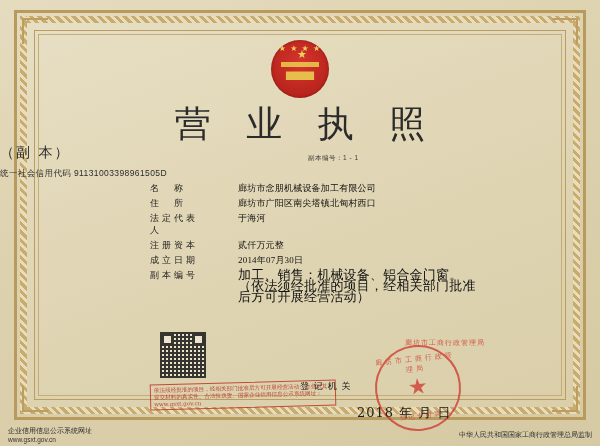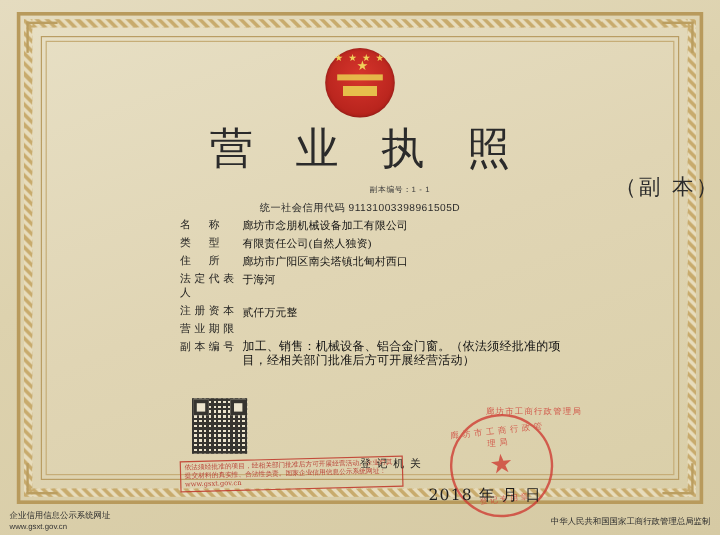--- a/index.html
+++ b/index.html
@@ -126,77 +126,78 @@
     font-size: 36px;
     letter-spacing: 12px;
     color: #2b2b2b;
     text-indent: 12px;
   }
   .doc-subtitle {
     position: absolute;
     top: 144px;
     left: 0;
     width: 100%;
-    text-align: right;
-    font-family: "DejaVu Serif", "Liberation Serif", serif;
-    font-size: 18px;
+    text-align: left;
+    font-family: "DejaVu Serif", "Liberation Serif", serif;
+    font-size: 14px;
     letter-spacing: 2px;
     color: #2b2b2b;
   }
   .serial {
     position: absolute;
     top: 154px;
     left: 50%;
     margin-left: 8px;
     font-size: 6.5px;
     color: #3a3a3a;
     letter-spacing: 0.5px;
   }
   .credit-code {
     position: absolute;
     top: 168px;
     left: 0;
     width: 100%;
-    text-align: center;
+    text-align: left;
     font-size: 8.5px;
     color: #2b2b2b;
     letter-spacing: 0.4px;
   }
 
   
   .fields {
     position: absolute;
     left: 150px;
     top: 182px;
     width: 330px;
   }
   .field-row {
     display: flex;
     align-items: flex-start;
     margin-bottom: 3px;
     font-size: 9px;
     color: #1d1d1d;
     line-height: 12px;
+    gap: 36px;
   }
   .field-label {
     width: 52px;
     flex: 0 0 52px;
     font-family: "DejaVu Serif", "Liberation Serif", serif;
     letter-spacing: 3px;
     color: #1d1d1d;
   }
   .field-value {
     flex: 1;
     font-family: Liberation Serif, serif;
     color: #111;
     letter-spacing: 0.2px;
   }
   .field-row.scope .field-value {
     line-height: 11px;
-    font-size: 10px;
+    font-size: 13px;
   }
 
   
   .qr {
     position: absolute;
     left: 160px;
     top: 332px;
     width: 46px;
     height: 46px;
     background:
@@ -359,38 +360,34 @@
   <div class="doc-subtitle">（副 本）</div>
   <div class="serial">副本编号：1 - 1</div>
   <div class="credit-code">统一社会信用代码 91131003398961505D</div>
 
   <div class="fields">
     <div class="field-row">
       <div class="field-label">名　称</div>
       <div class="field-value">廊坊市念朋机械设备加工有限公司</div>
     </div>
     <div class="field-row">
-      <div class="field-label">类　型</div>
-      <div class="field-value">有限责任公司(自然人独资)</div>
-    </div>
-    <div class="field-row">
       <div class="field-label">住　所</div>
       <div class="field-value">廊坊市广阳区南尖塔镇北甸村西口</div>
     </div>
     <div class="field-row">
       <div class="field-label">法定代表人</div>
       <div class="field-value">于海河</div>
     </div>
     <div class="field-row">
       <div class="field-label">注册资本</div>
       <div class="field-value">贰仟万元整</div>
     </div>
     <div class="field-row">
-      <div class="field-label">营业期限</div>
-      <div class="field-value"></div>
+      <div class="field-label">成立日期</div>
+      <div class="field-value">2014年07月30日</div>
     </div>
     <div class="field-row scope">
       <div class="field-label">副本编号</div>
       <div class="field-value">加工、销售：机械设备、铝合金门窗。（依法须经批准的项目，经相关部门批准后方可开展经营活动）</div>
     </div>
   </div>
 
   <div class="qr"></div>
 
   <div class="red-note">依法须经批准的项目，经相关部门批准后方可开展经营活动。企业对其提交材料的真实性、合法性负责。国家企业信用信息公示系统网址：www.gsxt.gov.cn</div>

